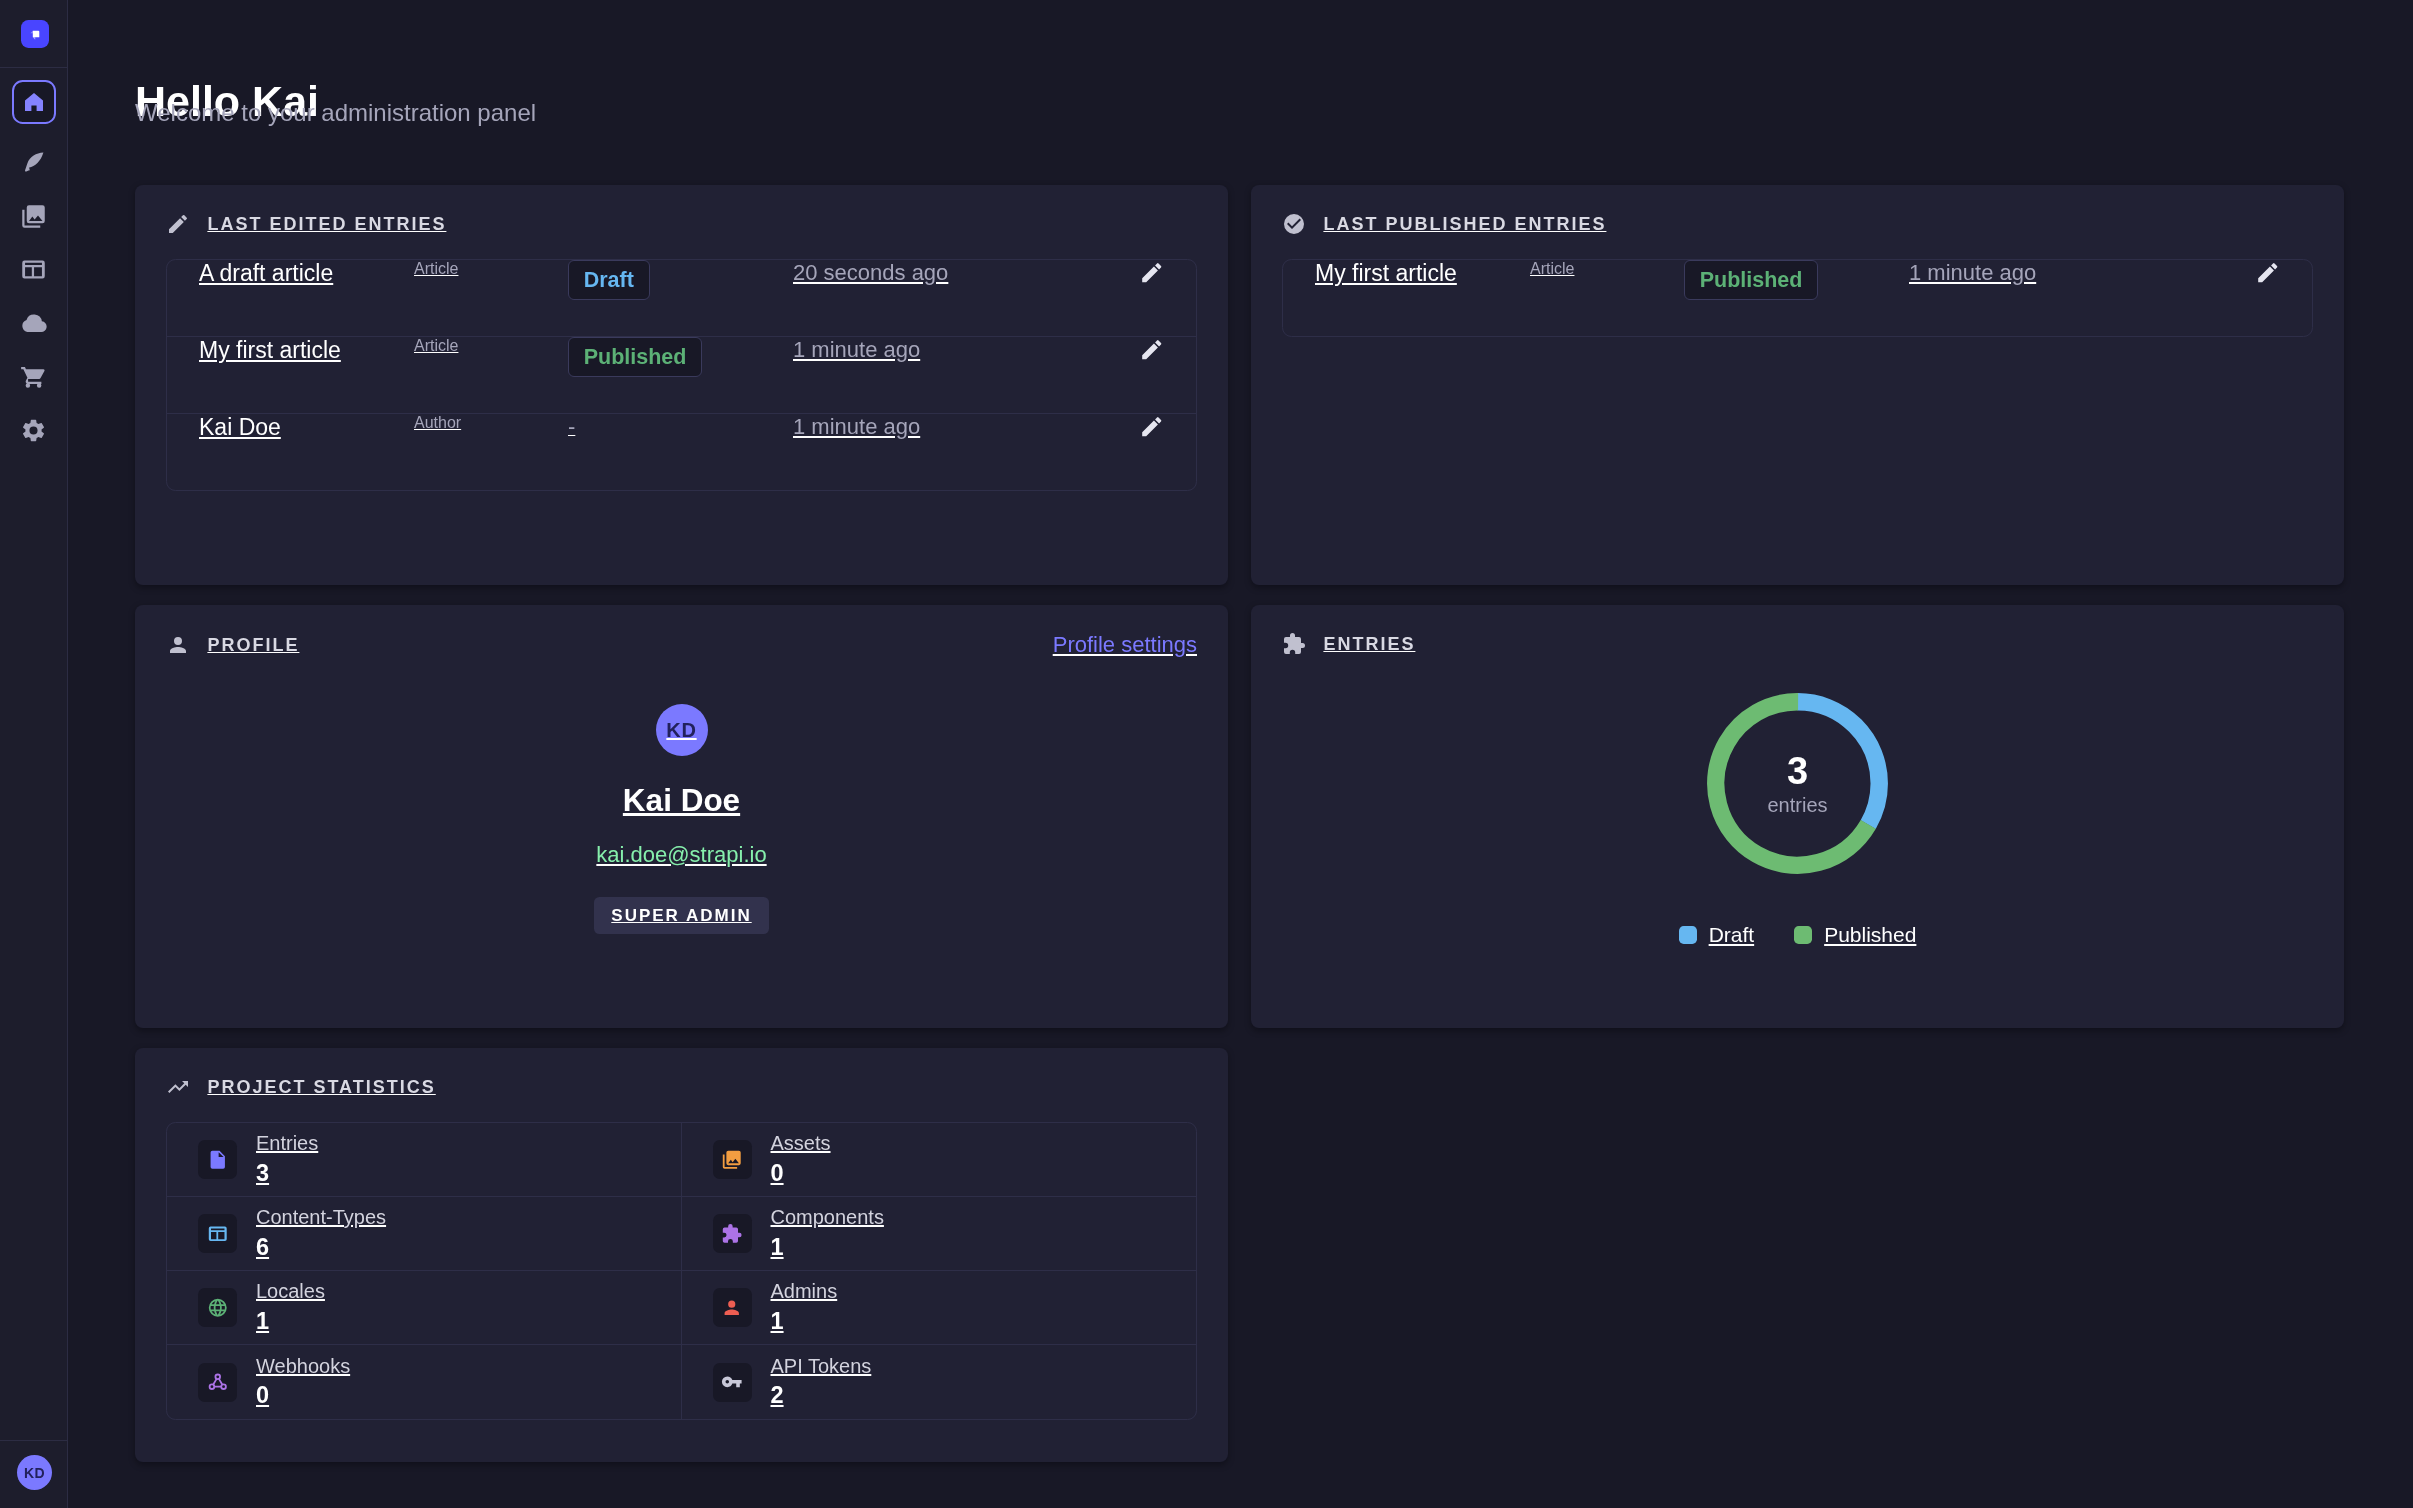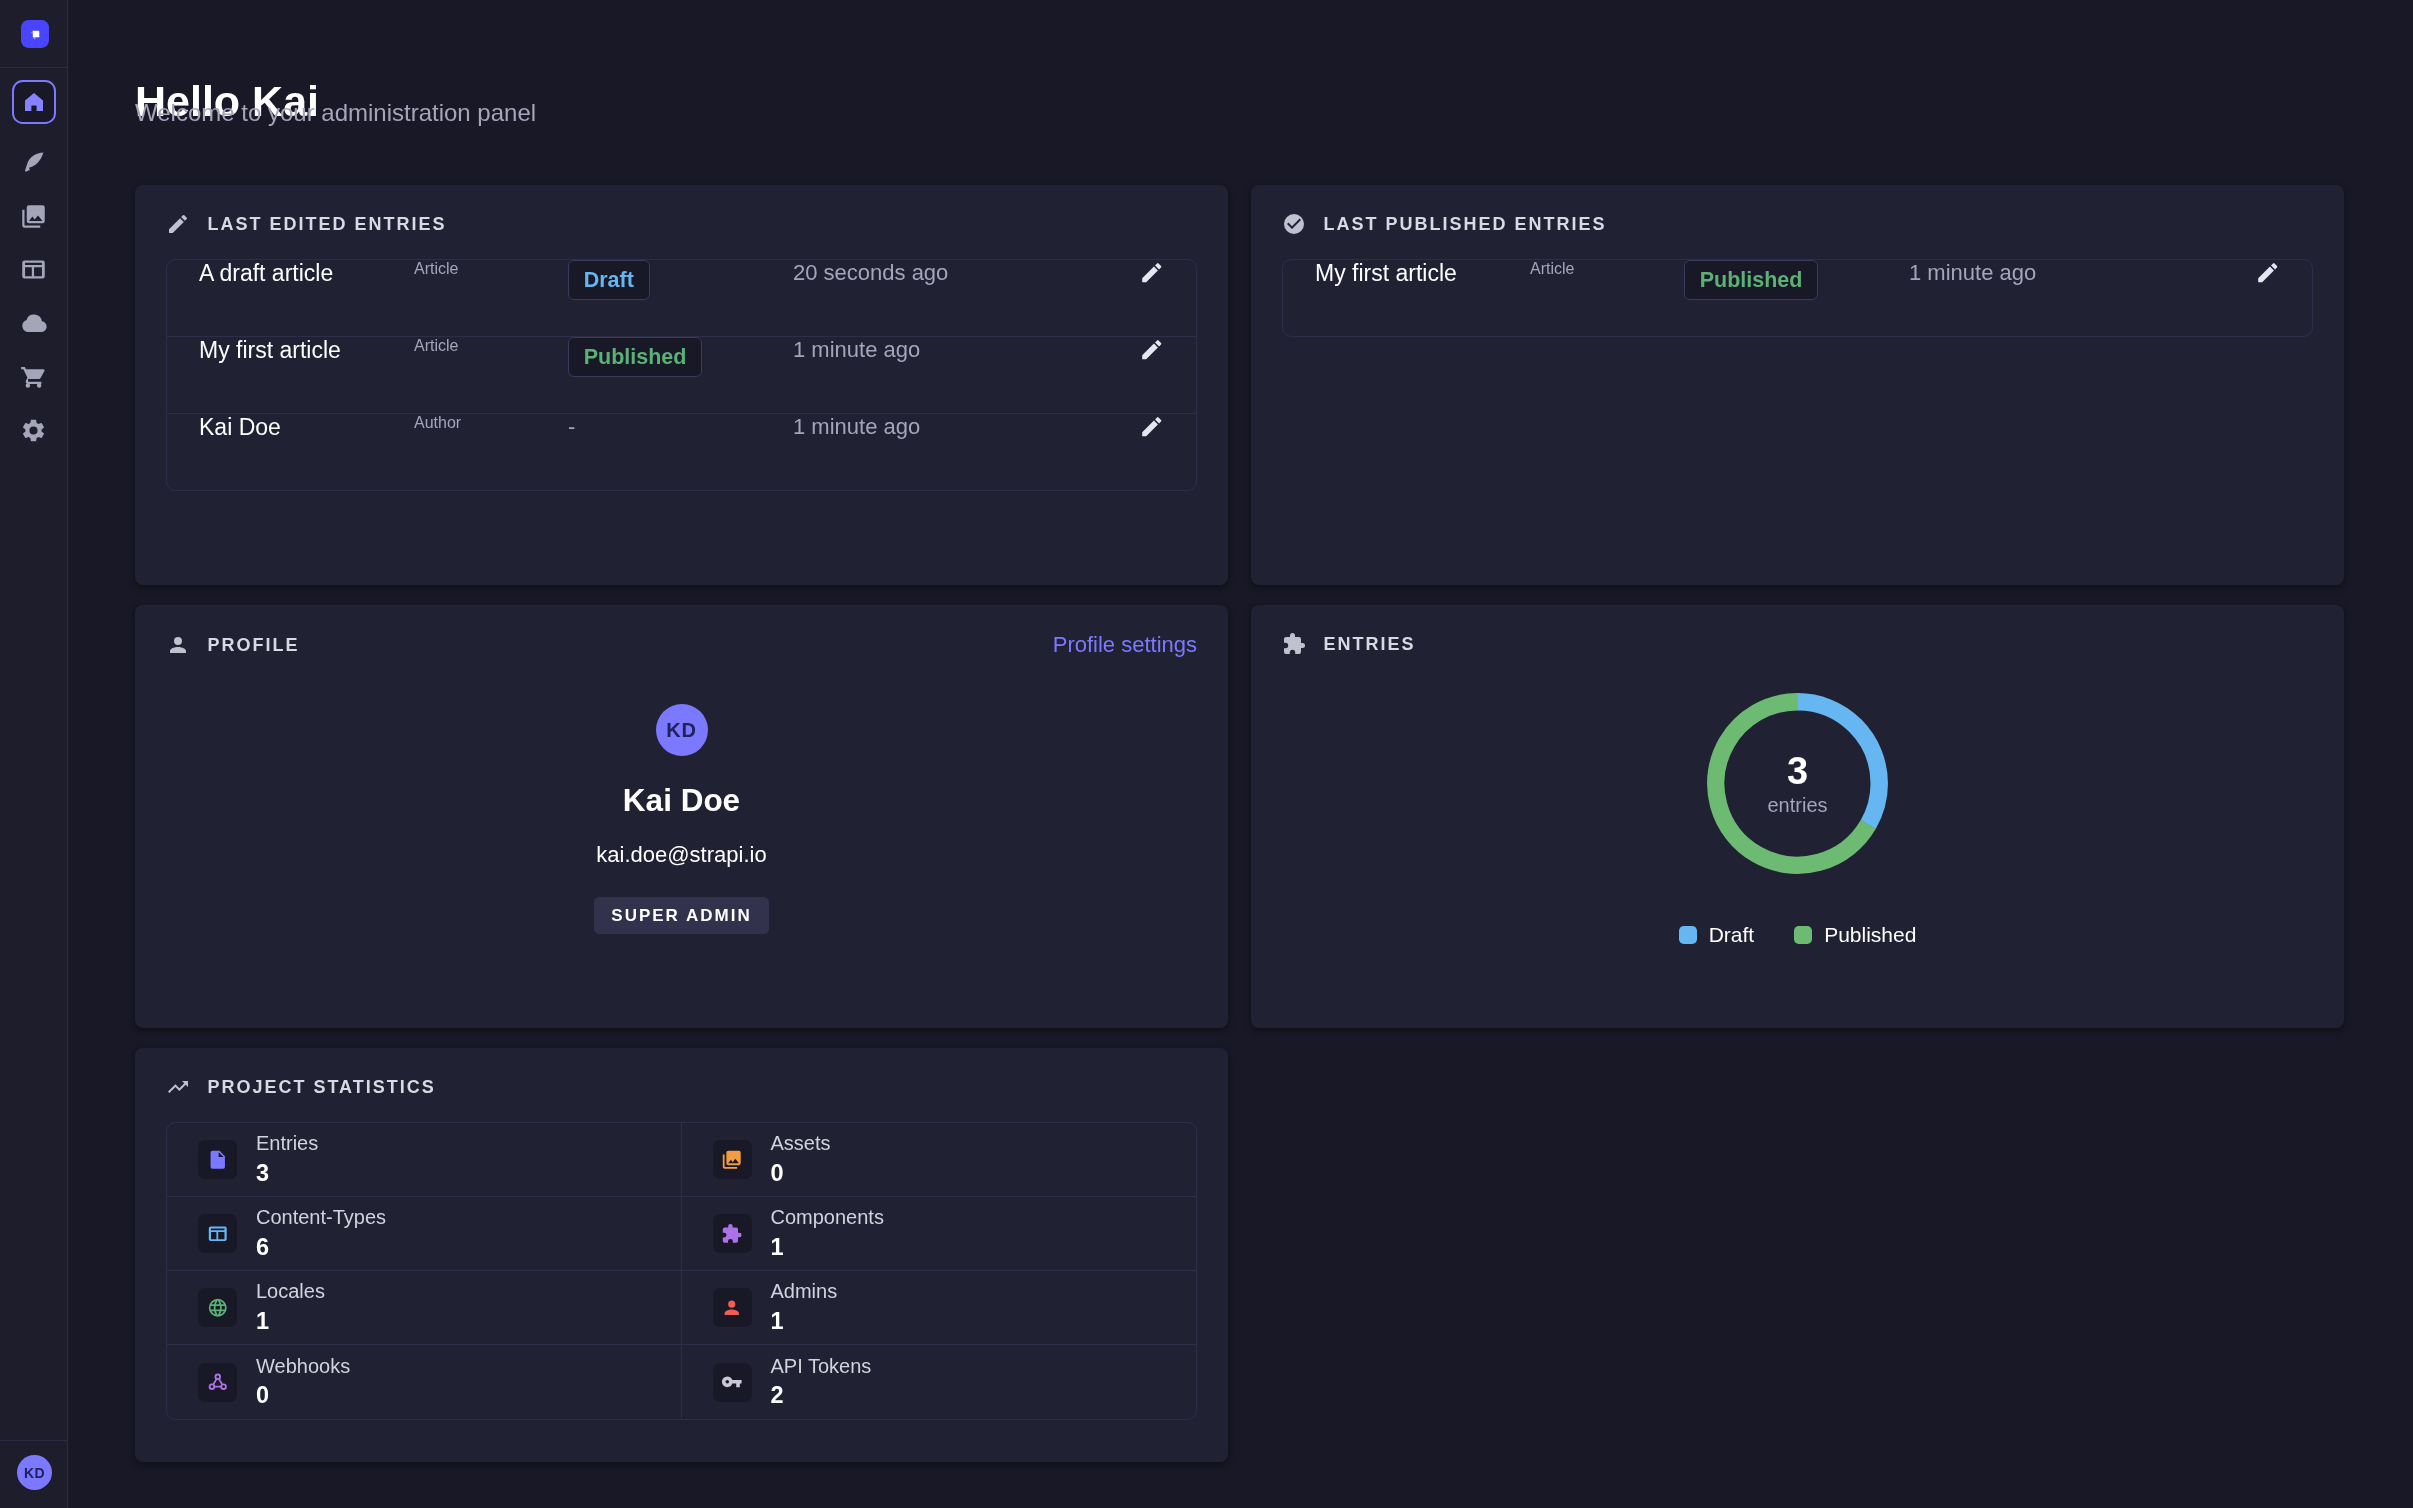--- a/index.html
+++ b/index.html
@@ -38,21 +38,21 @@
     background:#7b79ff;color:#22215c;display:flex;align-items:center;justify-content:center;
     font-size:14px;font-weight:700;letter-spacing:0.3px;cursor:pointer;
   }
   
   .main{position:absolute;left:68px;top:0;width:2345px;height:1508px;}
   .page-title{position:absolute;left:67px;top:48px;font-size:43px;font-weight:700;color:#ffffff;}
   .page-subtitle{position:absolute;left:67px;top:99px;font-size:24px;font-weight:400;color:#a5a5ba;}
   
   .card{
     position:absolute;background:#212134;border-radius:8px;box-sizing:border-box;
-    box-shadow:0 2.7px 6.7px rgba(3,3,5,0.35);padding:27px 31px;
+    box-shadow:0 2.7px 6.7px rgba(3,3,5,0.35);padding:27px 31px;text-decoration:underline;
   }
   .card-last-edited   {left:67px;  top:185px; width:1093px;height:400px;}
   .card-last-published{left:1183px; top:185px; width:1093px;height:400px;}
   .card-profile       {left:67px;  top:605px; width:1093px;height:423px;}
   .card-entries       {left:1183px; top:605px; width:1093px;height:423px;}
   .card-stats         {left:67px;  top:1048px;width:1093px;height:414px;}
   .card-header{display:flex;align-items:center;justify-content:space-between;}
   .card-header-left{display:flex;align-items:center;gap:17.4px;}
   .card-header-left svg{width:24px;height:24px;color:#c0c0cf;flex:0 0 auto;}
   .card-title{font-size:18px;font-weight:600;letter-spacing:2px;color:#d9d9e3;}
@@ -78,21 +78,21 @@
   .edit-btn{background:none;border:none;padding:0;cursor:pointer;color:#e6e6f0;display:flex;}
   .edit-btn svg{width:25.5px;height:25.5px;}
   
   .profile-body{display:flex;flex-direction:column;align-items:center;}
   .profile-avatar{
     margin-top:46px;width:52px;height:52px;border-radius:50%;background:#7b79ff;
     color:#22215c;display:flex;align-items:center;justify-content:center;
     font-size:20px;font-weight:700;letter-spacing:0.7px;
   }
   .profile-name{margin-top:25.5px;font-size:31.5px;font-weight:700;color:#ffffff;}
-  .profile-email{margin-top:23px;font-size:22px;color:#ffffff;}
+  .profile-email{margin-top:23px;font-size:22px;color:#86efac;}
   .profile-role{
     margin-top:29.5px;background:#32324d;border-radius:5.4px;padding:8.7px 17.4px;
     font-size:17px;font-weight:600;letter-spacing:2px;color:#ffffff;
   }
   
   .entries-body{display:flex;flex-direction:column;align-items:center;}
   .donut-wrap{position:relative;width:201px;height:201px;margin-top:27px;}
   .donut-center{
     position:absolute;inset:0;display:flex;flex-direction:column;align-items:center;justify-content:center;gap:5.4px;
   }

